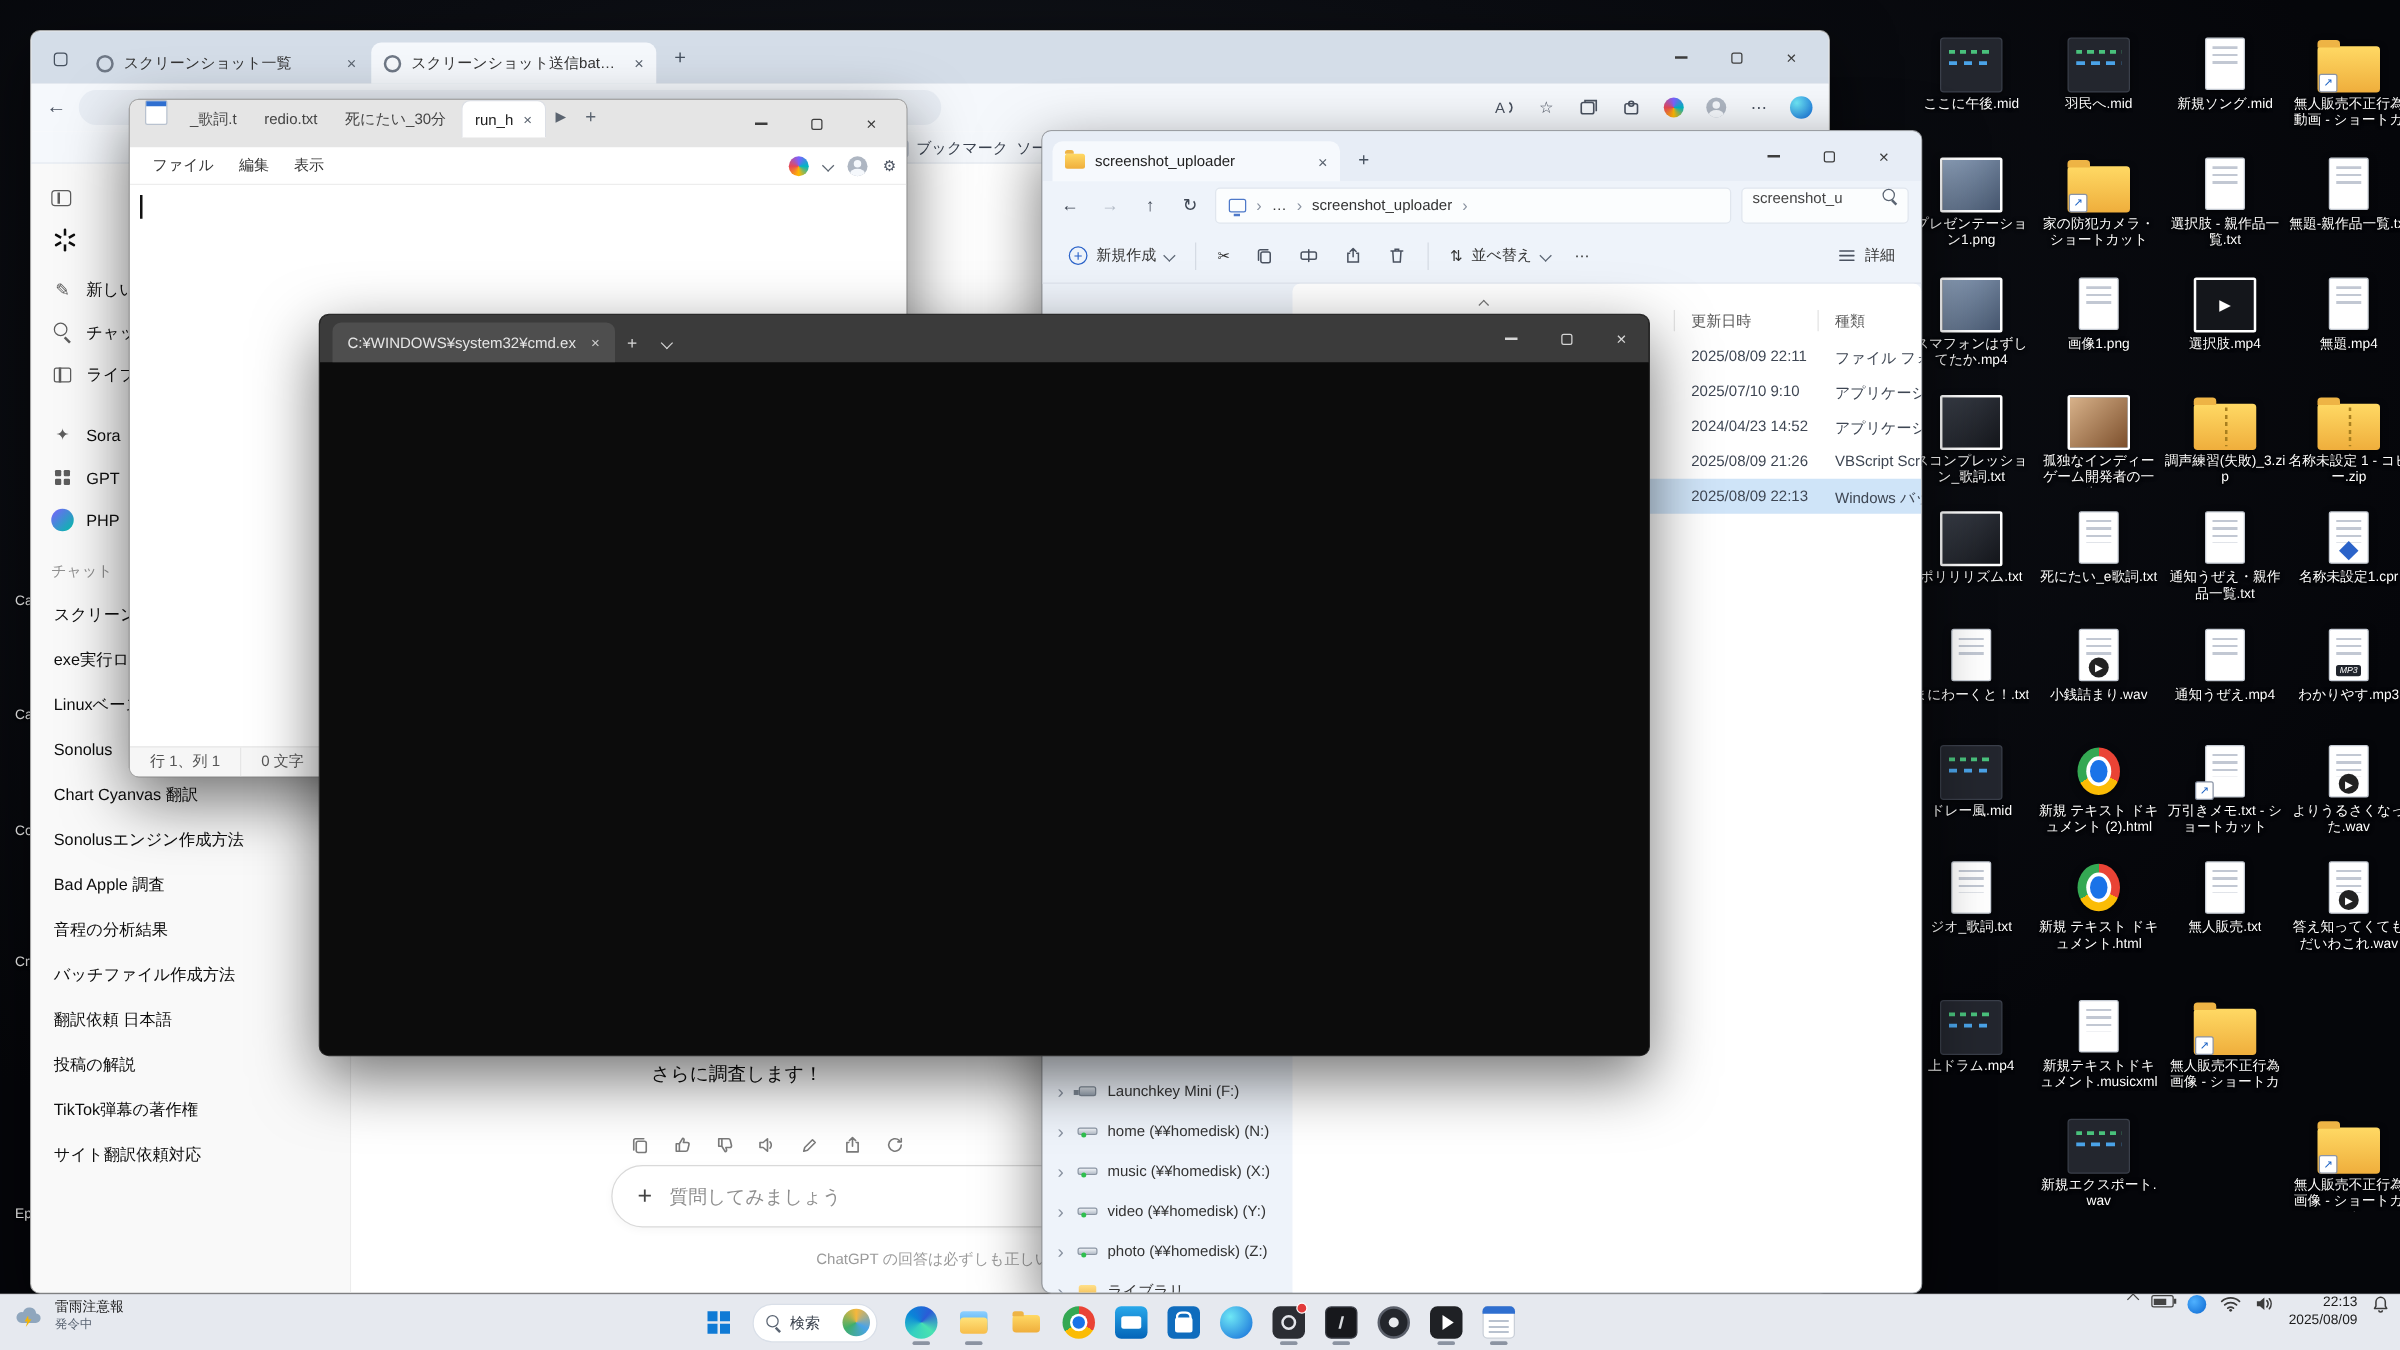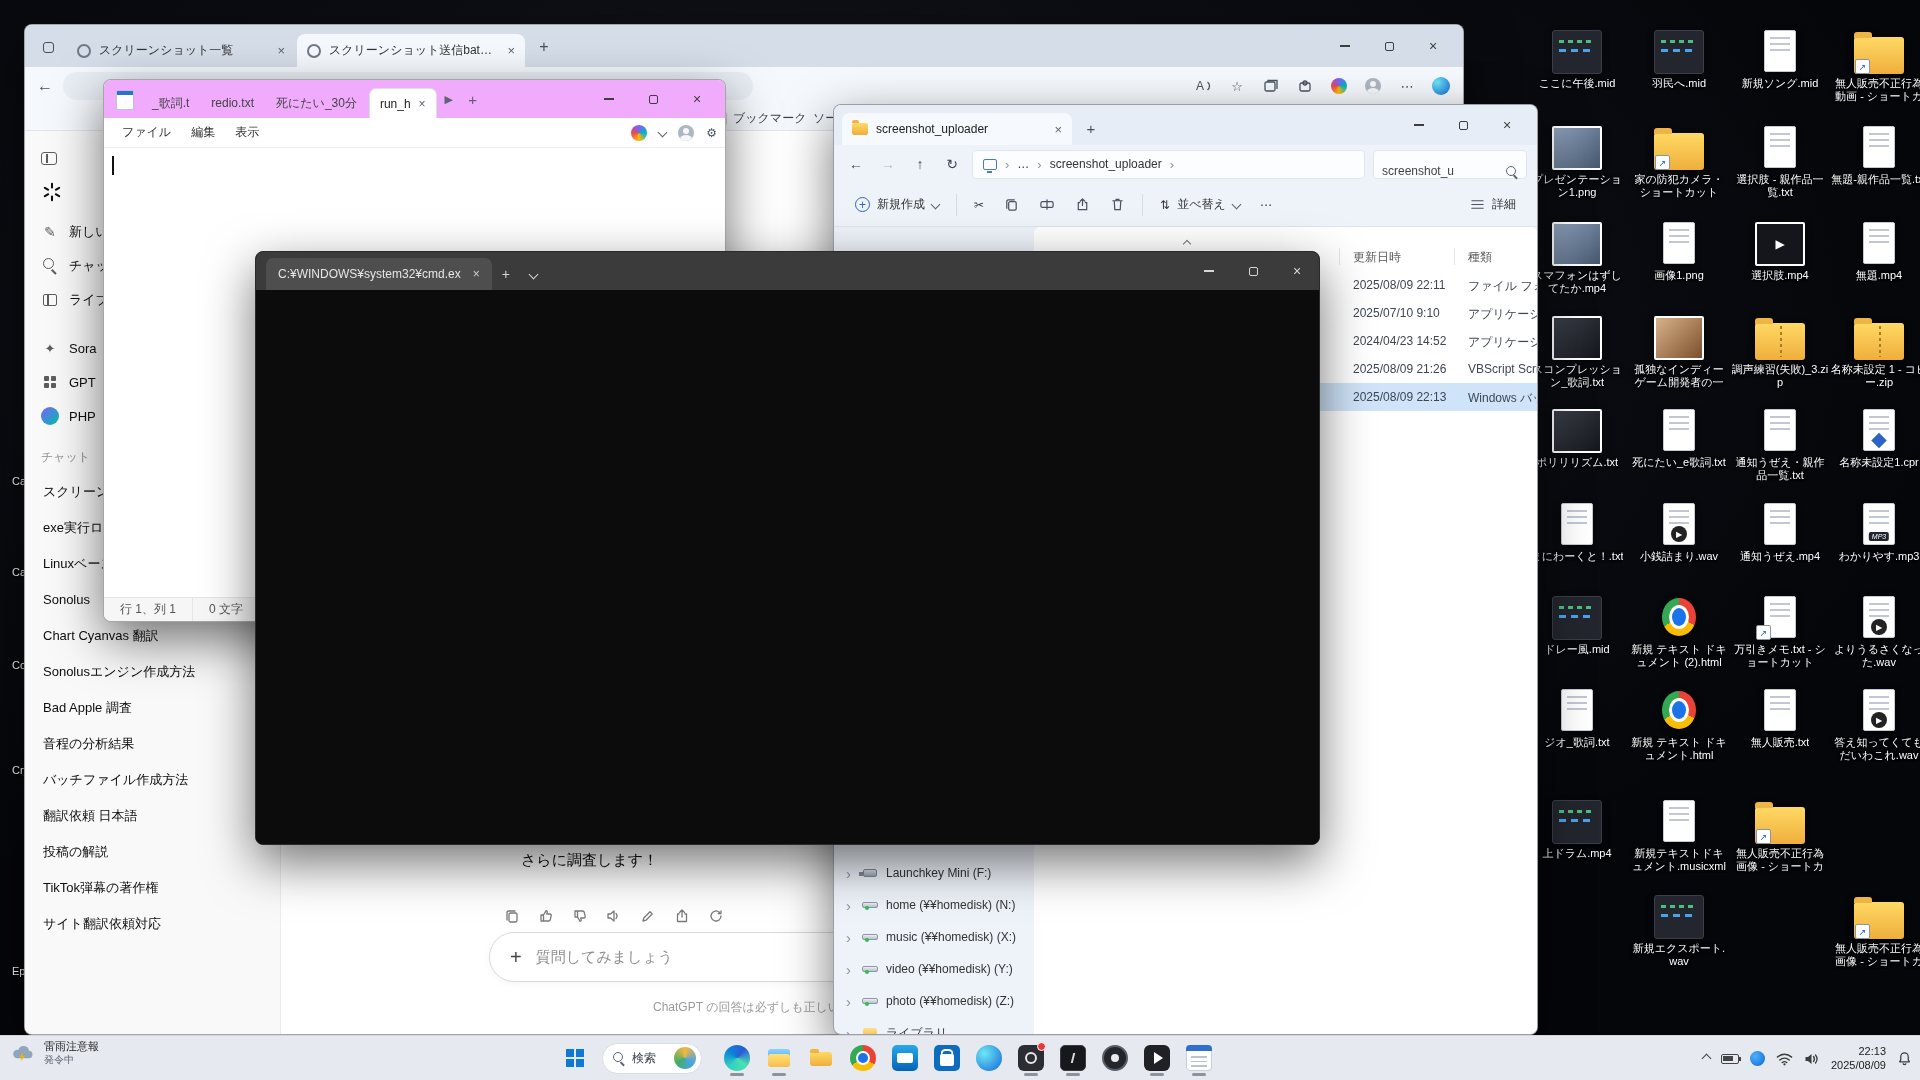--- a/index.html
+++ b/index.html
@@ -123,21 +123,21 @@
   .mi{width:26px;height:26px;display:flex;align-items:center;justify-content:center;border-radius:6px}
   .mi svg{stroke:#7a7a7a;fill:none;stroke-width:1.3;stroke-linecap:round;stroke-linejoin:round}
   .g-input{position:absolute;left:208px;top:801px;width:432px;height:50px;border:1px solid #d9d9d9;border-radius:26px;
            background:#fff;display:flex;align-items:center;gap:14px;padding:0 20px;box-shadow:0 2px 8px rgba(0,0,0,.04)}
   .g-plus{font-size:20px;color:#444}
   .g-ph{font-size:15px;color:#8f8f8f}
   .g-foot{position:absolute;left:372px;top:868px;font-size:12px;color:#9b9b9b;white-space:nowrap}
 
   
   #notepad{left:103px;top:79px;width:623px;height:543px;background:#fff;z-index:20}
-  .n-tabs{height:38px;background:#f0abfc;display:flex;align-items:flex-end;padding:0 6px}
+  .n-tabs{height:38px;background:#e5e5e5;display:flex;align-items:flex-start;padding:0 6px}
   .n-appicon{width:18px;height:20px;margin:0 8px 8px 6px;background:#fff;border:1px solid #b9c2cf;border-radius:2px;position:relative}
   .n-appicon::before{content:"";position:absolute;left:0;right:0;top:0;height:4px;background:#2f6fd0}
   .n-tab{height:30px;display:flex;align-items:center;gap:8px;padding:0 10px;font-size:12px;color:#444;border-radius:7px 7px 0 0;white-space:nowrap}
   .n-tab.active{background:#fff;border:1px solid #dcdfe5;border-bottom:none;color:#1b1b1b}
   .n-tab .e-tab-close{font-size:12px}
   .n-scroll,.n-new{width:24px;height:26px;margin-bottom:6px;display:flex;align-items:center;justify-content:center;color:#5b6470;font-size:11px}
   .n-new{font-size:15px}
   .n-controls{margin-left:auto;display:flex;height:100%}
   .n-menu{height:30px;display:flex;align-items:center;padding:0 8px;font-size:12px;color:#333;background:#fff;border-bottom:1px solid #ededed}
   .n-menu .m{padding:4px 10px;border-radius:4px}
@@ -158,21 +158,21 @@
   .x-minifolder::before{content:"";position:absolute;top:-3px;left:0;width:7px;height:3px;background:#eeb445;border-radius:2px 2px 0 0}
   .x-newtab{width:26px;height:26px;margin:0 0 4px 6px;display:flex;align-items:center;justify-content:center;font-size:15px;color:#45505e}
   .x-controls{margin-left:auto;display:flex;height:100%;align-items:center}
   .x-addr{height:38px;display:flex;align-items:center;gap:8px;padding:0 10px;background:#eef3fa}
   .x-nb{width:24px;display:flex;justify-content:center;font-size:14px;color:#3f4754}
   .x-nb.dis{color:#b4bcc7}
   .x-crumb{flex:1;height:29px;background:#fbfdfe;border:1px solid #e0e6ee;border-radius:4px;display:flex;align-items:center;gap:8px;padding:0 10px;font-size:12px;color:#333}
   .x-sep{color:#8a93a1;font-size:13px}
   .x-monitor{width:14px;height:11px;border:1.5px solid #4e79c9;border-radius:2px;position:relative}
   .x-monitor::after{content:"";position:absolute;left:3px;bottom:-4px;width:5px;height:2px;background:#4e79c9}
-  .x-searchbox{width:154px;height:29px;background:#fbfdfe;border:1px solid #e0e6ee;border-radius:4px;display:flex;align-items:flex-end;justify-content:space-between;padding:0 8px;font-size:12px;color:#444}
+  .x-searchbox{width:134px;height:29px;background:#fbfdfe;border:1px solid #e0e6ee;border-radius:4px;display:flex;align-items:flex-start;justify-content:space-between;padding:0 8px;font-size:12px;color:#444}
   .mag{width:12px;height:12px;position:relative}
   .mag::before{content:"";position:absolute;top:0;left:0;width:8px;height:8px;border:1.5px solid #5a6472;border-radius:50%}
   .mag::after{content:"";position:absolute;bottom:0;right:0;width:5px;height:1.5px;background:#5a6472;transform:rotate(45deg)}
   .x-tools{height:44px;display:flex;align-items:center;gap:2px;padding:0 12px;background:#eef3fa;border-bottom:1px solid #dfe5ee}
   .x-tool{display:flex;align-items:center;gap:7px;font-size:12px;color:#333;padding:6px 9px;border-radius:5px}
   .x-tool svg{stroke:#4a5260;fill:none;stroke-width:1.3;stroke-linecap:round}
   .x-vsep{width:1px;height:22px;background:#d5dbe4;margin:0 6px}
   .x-plus{width:15px;height:15px;border:1.5px solid #2b63c9;border-radius:50%;color:#2b63c9;font-size:12px;display:flex;align-items:center;justify-content:center;line-height:0}
   .x-details{margin-left:auto}
   .x-body{position:absolute;top:122px;left:0;right:0;bottom:0}
@@ -243,21 +243,21 @@
   .ag-chat::before{content:"";position:absolute;inset:7px;border:2px solid #e4e6eb;border-radius:50%}
   .ag-studio{border-radius:5px;background:#17181c;border:1px solid #3a3d45}
   .ag-studio::before{content:"";position:absolute;inset:7px 11px;border-left:2px solid #d7dade;transform:skewX(-14deg)}
   .ag-obs{border-radius:50%;background:#23262c;border:2px solid #5a5f6a}
   .ag-obs::before{content:"";position:absolute;inset:7px;border-radius:50%;background:#e8eaee}
   .ag-player{border-radius:6px;background:#1f2125}
   .ag-player::before{content:"";position:absolute;left:10px;top:7px;border-left:9px solid #fff;border-top:6px solid transparent;border-bottom:6px solid transparent}
   .ag-notepad{border-radius:4px;background:#fff;border:1px solid #c9cfd8}
   .ag-notepad::before{content:"";position:absolute;left:-1px;right:-1px;top:-1px;height:6px;background:#2f6fd0;border-radius:4px 4px 0 0}
   .ag-notepad::after{content:"";position:absolute;left:4px;right:4px;top:10px;height:11px;background:repeating-linear-gradient(#b9c2cf 0 1.5px,transparent 1.5px 4.5px)}
-  .t-tray{position:absolute;right:8px;top:0;height:45px;display:flex;align-items:center;gap:11px;color:#333}
+  .t-tray{position:absolute;right:8px;top:0;height:45px;display:flex;gap:11px;color:#333}
   .t-batt{width:18px;height:10px;border:1.4px solid #444;border-radius:2px;position:relative}
   .t-batt::before{content:"";position:absolute;inset:1.5px 5px 1.5px 1.5px;background:#444}
   .t-batt::after{content:"";position:absolute;right:-3.4px;top:2px;width:2px;height:4px;background:#444}
   .t-blue{width:15px;height:15px;border-radius:50%;background:radial-gradient(circle at 35% 35%,#4fb1ff,#0a66d0)}
   .t-clock{text-align:right;font-size:11px;line-height:13.5px;color:#1c1c1c}
   .tray-svg{display:block}
 </style>
 </head>
 <body>
 

